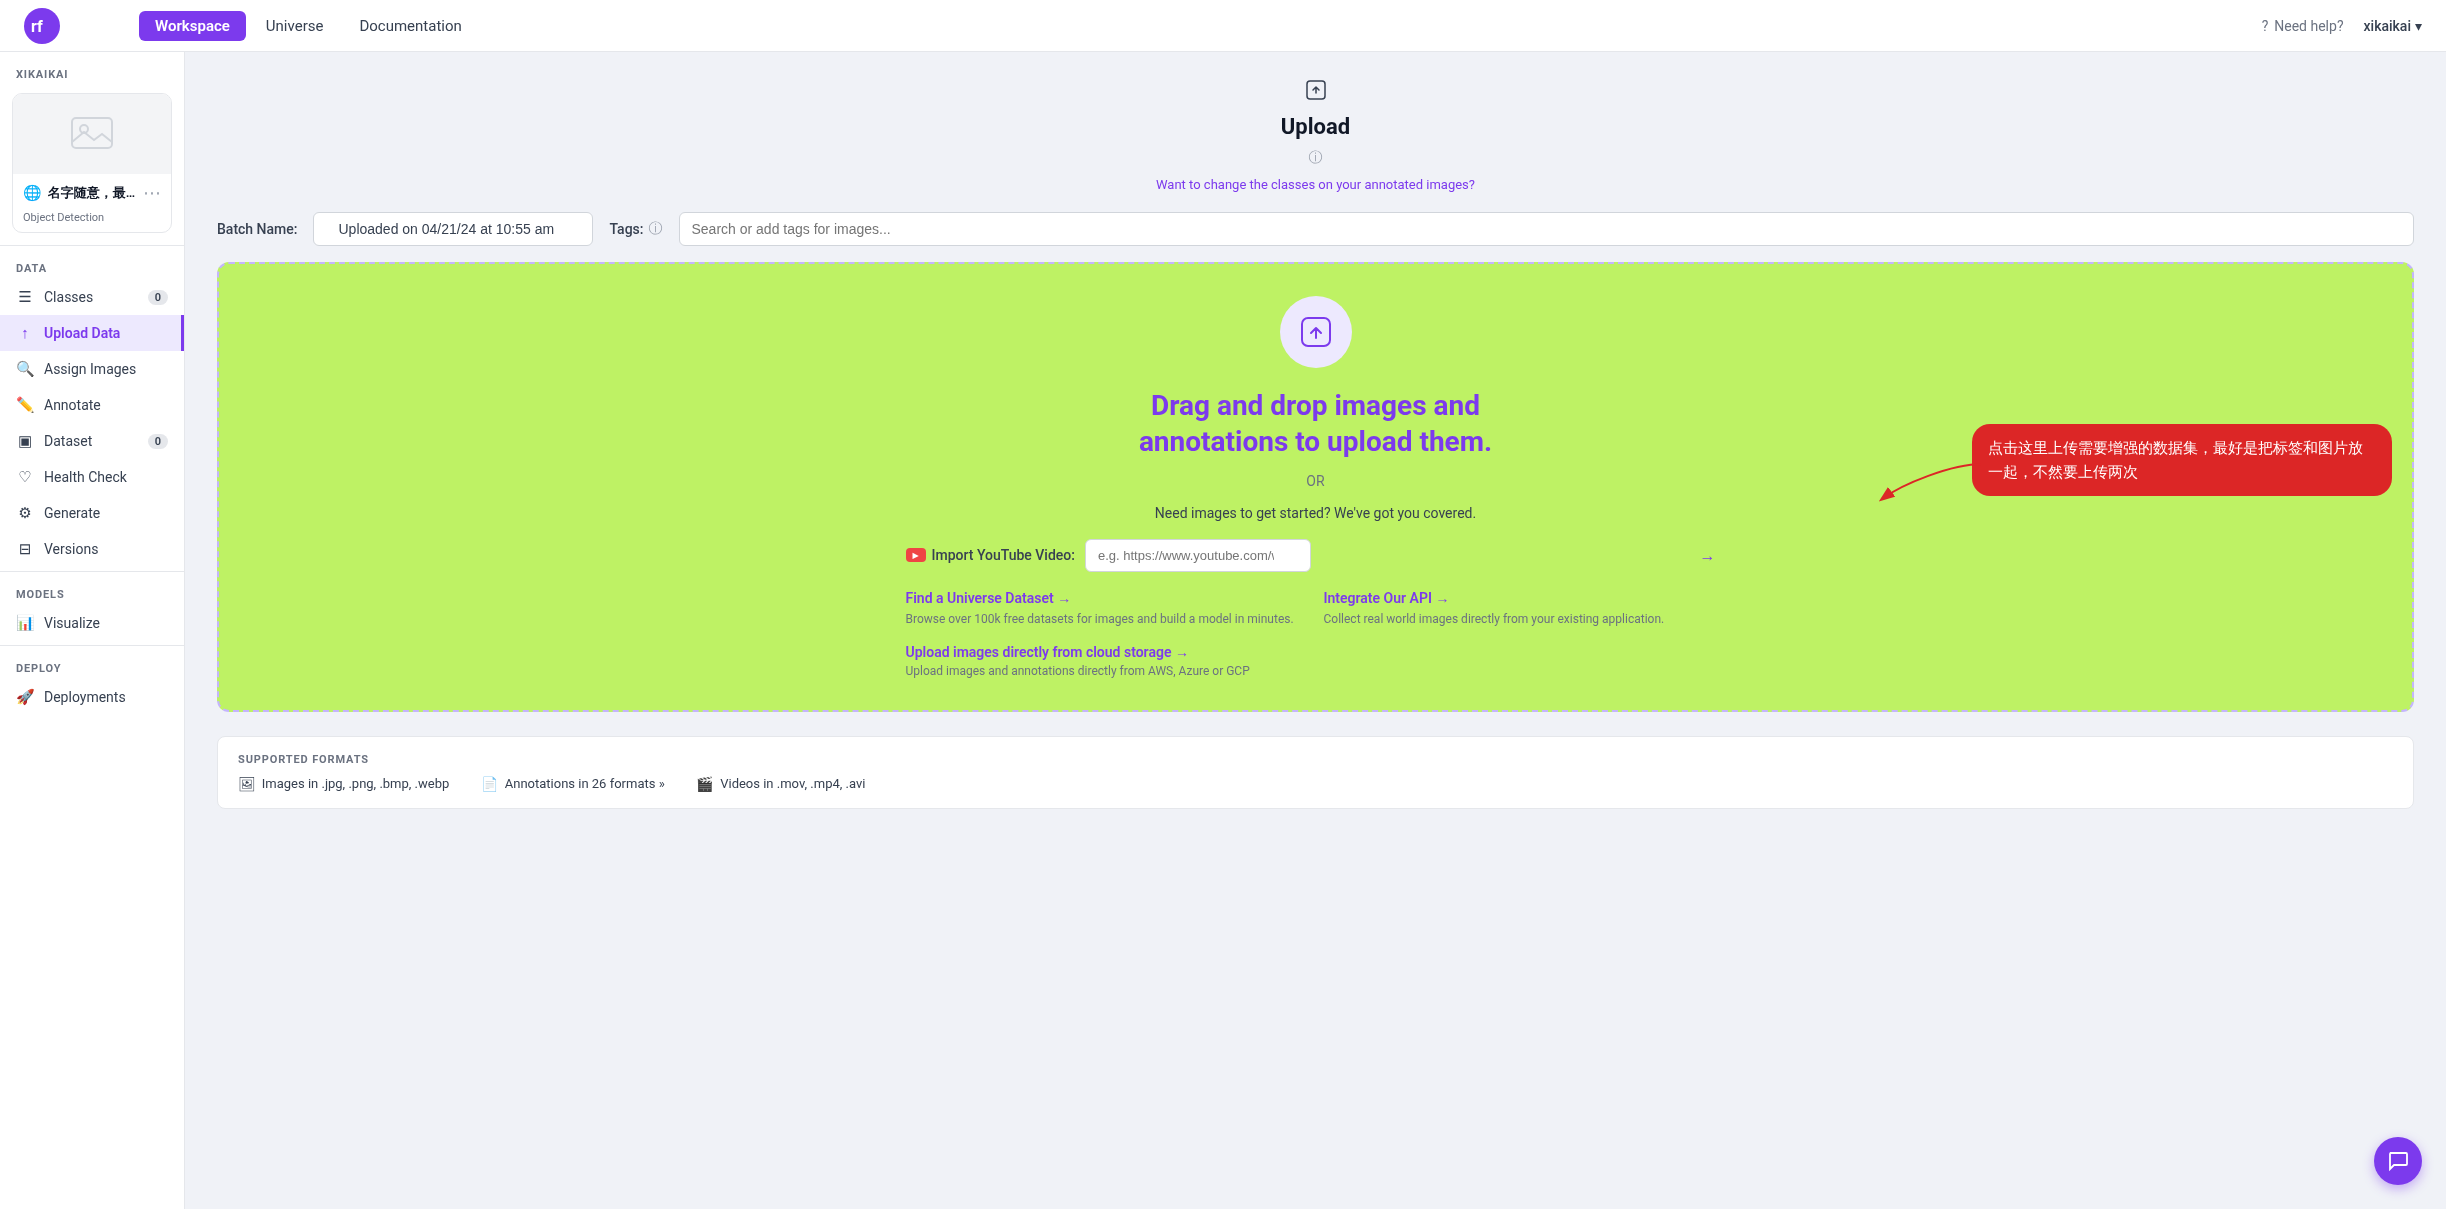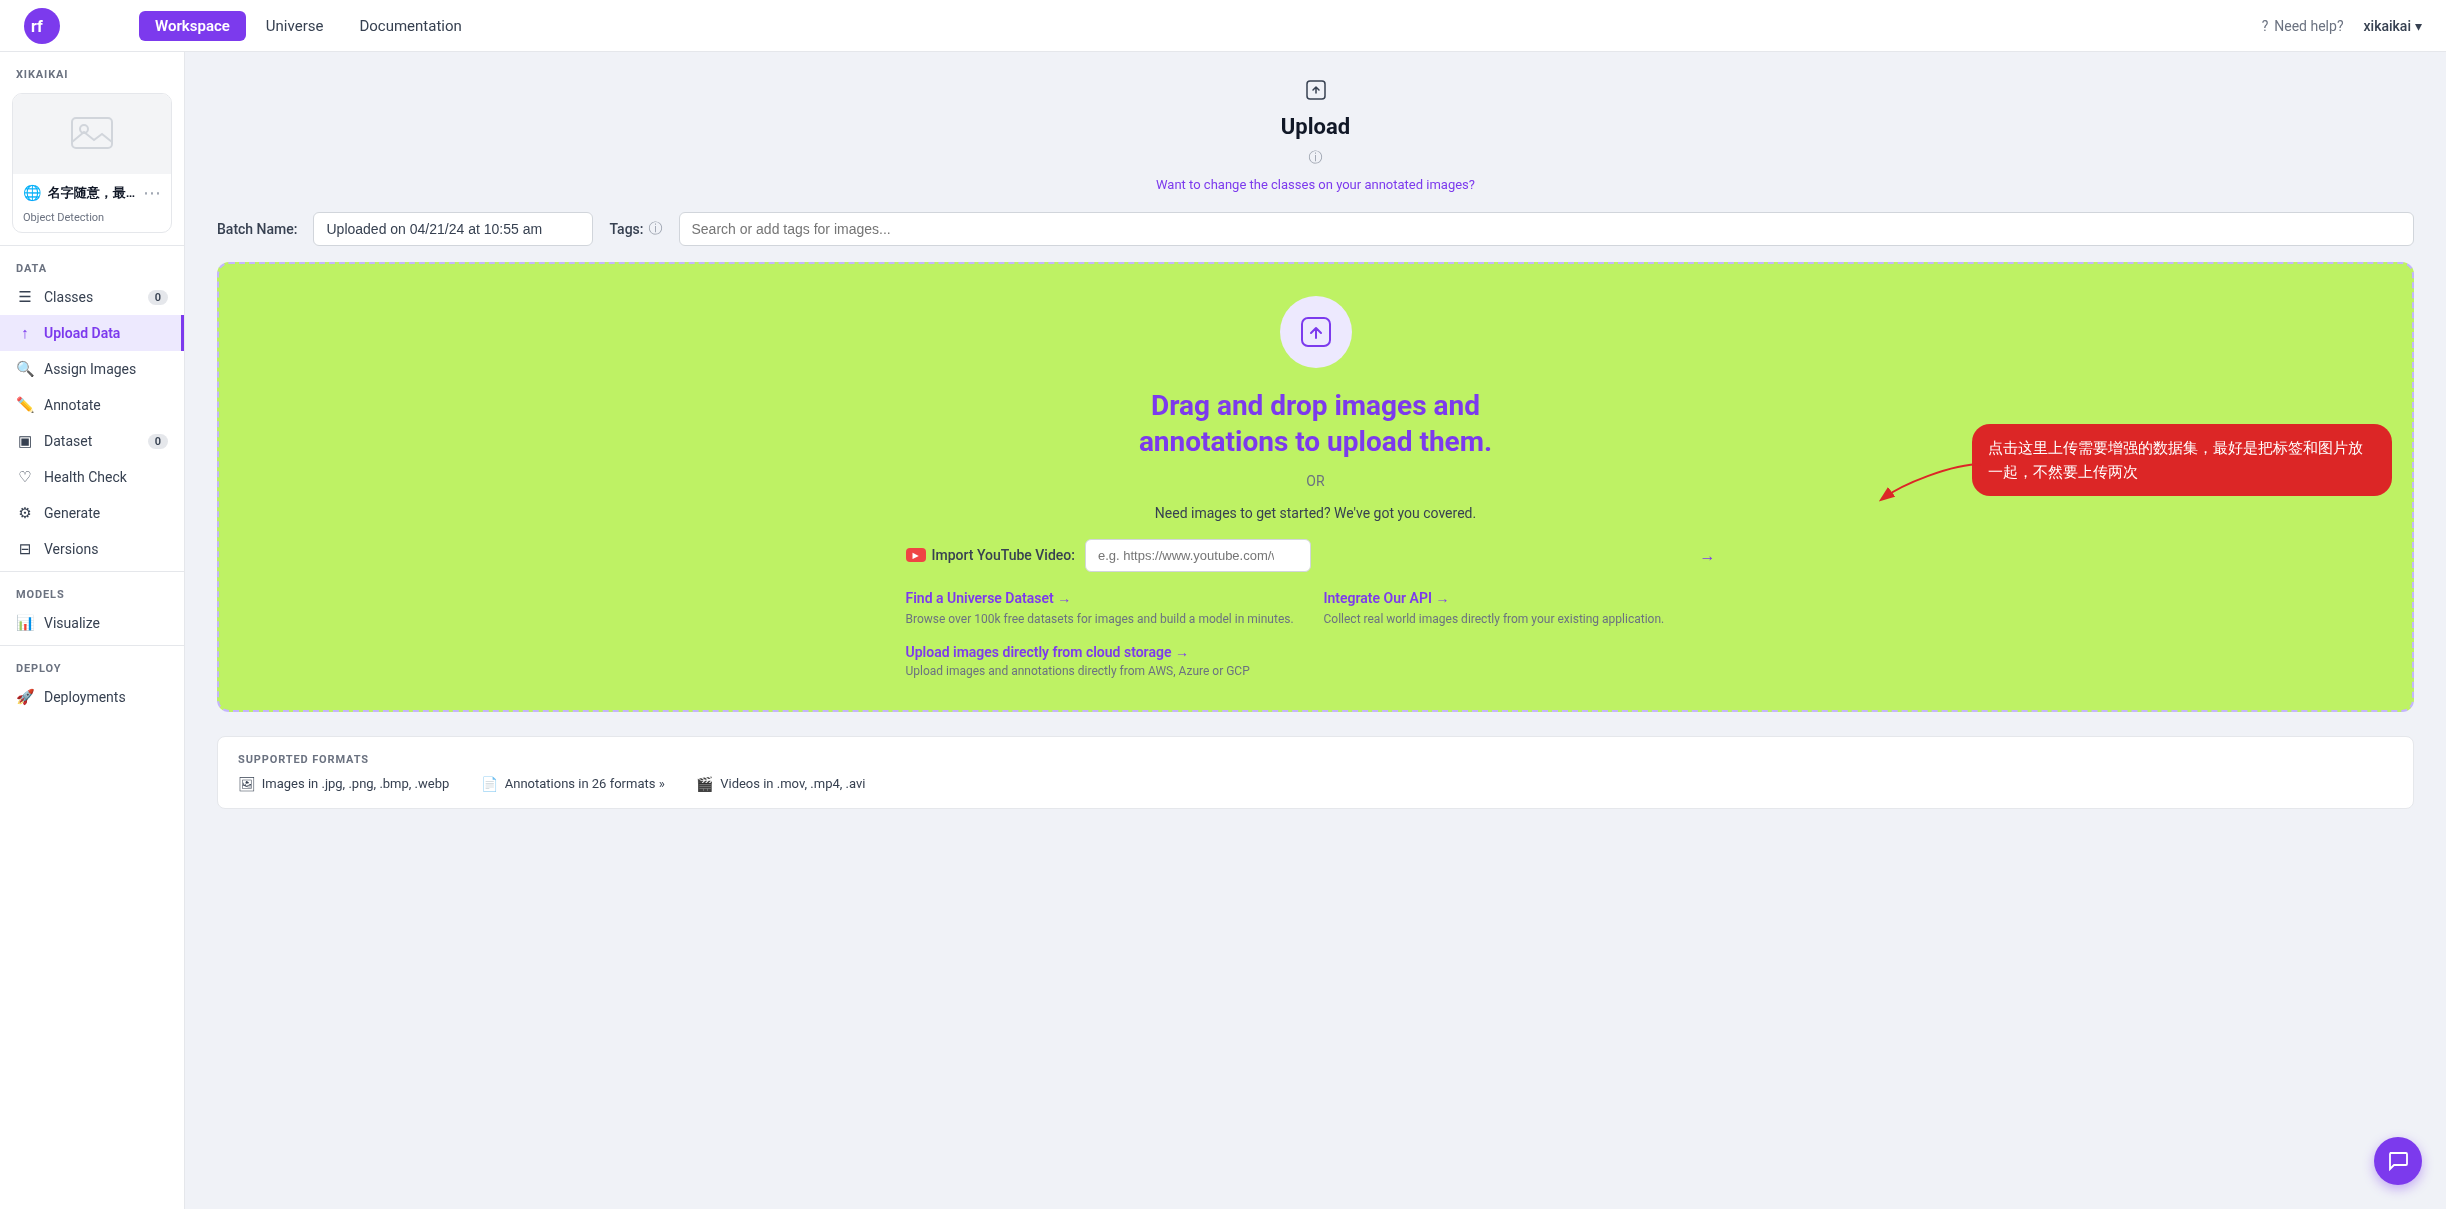--- a/index.html
+++ b/index.html
@@ -72,21 +72,21 @@
     
     .page-header { display: flex; align-items: center; gap: 10px; margin-bottom: 20px; flex-direction: column; }
     .page-header-icon { font-size: 18px; color: #374151; }
     .page-title { font-size: 22px; font-weight: 700; color: #111827; }
     .change-classes-link { font-size: 13px; color: #7c3aed; display: flex; align-items: center; gap: 4px; cursor: pointer; }
 
     
     .form-row { display: flex; align-items: center; gap: 16px; margin-bottom: 16px; }
     .form-label { font-size: 14px; color: #374151; font-weight: 500; white-space: nowrap; }
     .form-input {
-      border: 1.5px solid #d1d5db; border-radius: 6px; padding: 8px 12px; font-size: 14px; color: #374151; background: #fff; min-width: 280px; outline: none;
+      border: 1.5px solid #d1d5db; border-radius: 6px; padding: 8px 24px; font-size: 14px; color: #374151; background: #fff; min-width: 280px; outline: none;
     }
     .tags-label { display: flex; align-items: center; gap: 5px; font-size: 14px; color: #374151; font-weight: 500; }
     .tags-input {
       border: 1.5px solid #d1d5db; border-radius: 6px; padding: 8px 12px; font-size: 14px; color: #9ca3af; background: #fff; flex: 1; outline: none; min-width: 400px;
     }
 
     
     .dropzone {
       border: 2px dashed #c4b5fd; border-radius: 12px; background: #bef264; min-height: 380px; display: flex; flex-direction: column; align-items: center; justify-content: center; padding: 32px; position: relative;
     }

